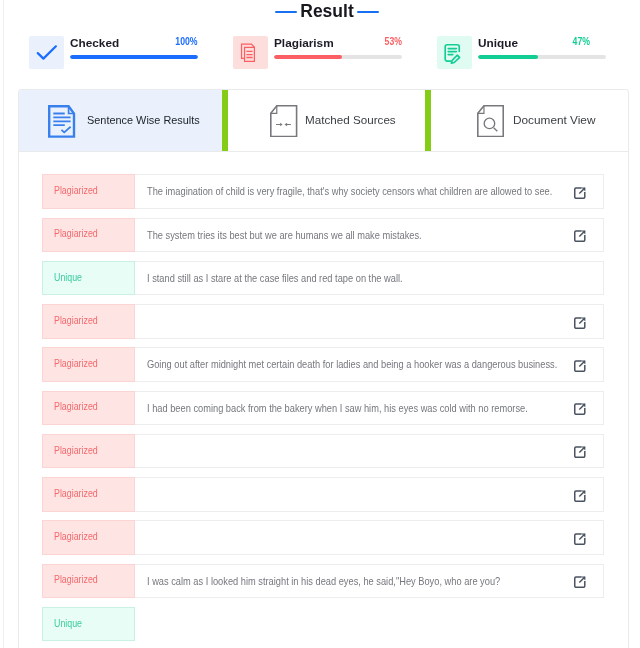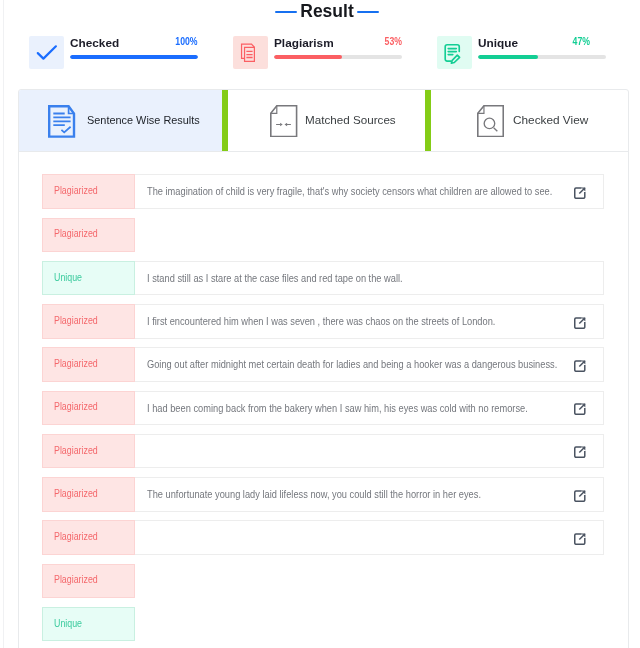--- a/index.html
+++ b/index.html
@@ -141,21 +141,21 @@
       </div>
       <div class="tab" style="left:406px;width:204px">
         <span class="tab-icon" style="left:46.55px;top:15.6px">
             <svg width="27" height="32.2" viewBox="0 0 27 32.2" fill="none" xmlns="http://www.w3.org/2000/svg">
       <path d="M6.95 0.8 H26.25 V31.6 H0.8 V8.3 Z" stroke="#78787c" stroke-width="1.6" stroke-linejoin="miter"></path>
       <path d="M6.95 0.8 V8.4 H0.8" stroke="#78787c" stroke-width="1.2" stroke-linejoin="miter"></path>
       <circle cx="12.45" cy="18.4" r="5.27" stroke="#78787c" stroke-width="1.35"></circle>
       <path d="M16.65 22.7 L20.35 26.2" stroke="#78787c" stroke-width="1.35" stroke-linecap="butt"></path>
     </svg>
           </span>
-        <span class="tab-label" style="left:82.45px"><span style="transform:scaleX(1)">Checked View</span></span>
+        <span class="tab-label" style="left:82.45px"><span style="transform:scaleX(1)">Document View</span></span>
       </div>
     </div>
 
     <div class="rows">
       <div class="row plag">
         <div class="tagcell">
             <span>Plagiarized</span>
           </div>
         <div class="textcell">
           <span class="sentence">
@@ -167,40 +167,49 @@
       <path d="M5.3 6.5 L10.9 1.05" stroke="#4a5361" stroke-width="1.5" stroke-linecap="butt"></path>
       <path d="M7.2 0.45 H11.35 V4.45 L9.9 3.1 V1.85 H8.6 Z" fill="#4a5361"></path>
     </svg>
             </span>
         </div>
       </div>
       <div class="row plag">
         <div class="tagcell">
             <span>Plagiarized</span>
           </div>
+        <div class="textcell">
+          <span class="sentence">
+              <span>The system tries its best but we are humans we all make mistakes.</span>
+            </span>
+          <span class="linkbtn">
+              <svg width="11.8" height="12.2" viewBox="0 0 11.8 12.2" fill="none" xmlns="http://www.w3.org/2000/svg">
+      <path d="M7.6 1.1 H1.95 A1.2 1.2 0 0 0 0.75 2.3 V10.1 A1.2 1.2 0 0 0 1.95 11.3 H9.6 A1.2 1.2 0 0 0 10.8 10.1 V5.1" stroke="#4a5361" stroke-width="1.5" stroke-linecap="butt" stroke-linejoin="round"></path>
+      <path d="M5.3 6.5 L10.9 1.05" stroke="#4a5361" stroke-width="1.5" stroke-linecap="butt"></path>
+      <path d="M7.2 0.45 H11.35 V4.45 L9.9 3.1 V1.85 H8.6 Z" fill="#4a5361"></path>
+    </svg>
+            </span>
+        </div>
       </div>
       <div class="row uniq">
         <div class="tagcell">
             <span>Unique</span>
           </div>
         <div class="textcell">
           <span class="sentence">
               <span>I stand still as I stare at the case files and red tape on the wall.</span>
             </span>
           <span class="linkbtn"></span>
         </div>
       </div>
       <div class="row plag">
         <div class="tagcell">
             <span>Plagiarized</span>
           </div>
         <div class="textcell">
-          <span class="sentence">
-              <span>I first encountered him when I was seven , there was chaos on the streets of London.</span>
-            </span>
           <span class="linkbtn">
               <svg width="11.8" height="12.2" viewBox="0 0 11.8 12.2" fill="none" xmlns="http://www.w3.org/2000/svg">
       <path d="M7.6 1.1 H1.95 A1.2 1.2 0 0 0 0.75 2.3 V10.1 A1.2 1.2 0 0 0 1.95 11.3 H9.6 A1.2 1.2 0 0 0 10.8 10.1 V5.1" stroke="#4a5361" stroke-width="1.5" stroke-linecap="butt" stroke-linejoin="round"></path>
       <path d="M5.3 6.5 L10.9 1.05" stroke="#4a5361" stroke-width="1.5" stroke-linecap="butt"></path>
       <path d="M7.2 0.45 H11.35 V4.45 L9.9 3.1 V1.85 H8.6 Z" fill="#4a5361"></path>
     </svg>
             </span>
         </div>
       </div>
       <div class="row plag">
@@ -249,50 +258,59 @@
       <path d="M7.2 0.45 H11.35 V4.45 L9.9 3.1 V1.85 H8.6 Z" fill="#4a5361"></path>
     </svg>
             </span>
         </div>
       </div>
       <div class="row plag">
         <div class="tagcell">
             <span>Plagiarized</span>
           </div>
         <div class="textcell">
-          <span class="sentence">
-              <span>The unfortunate young lady laid lifeless now, you could still the horror in her eyes.</span>
-            </span>
-          <span class="linkbtn">
-              <svg width="11.8" height="12.2" viewBox="0 0 11.8 12.2" fill="none" xmlns="http://www.w3.org/2000/svg">
-      <path d="M7.6 1.1 H1.95 A1.2 1.2 0 0 0 0.75 2.3 V10.1 A1.2 1.2 0 0 0 1.95 11.3 H9.6 A1.2 1.2 0 0 0 10.8 10.1 V5.1" stroke="#4a5361" stroke-width="1.5" stroke-linecap="butt" stroke-linejoin="round"></path>
-      <path d="M5.3 6.5 L10.9 1.05" stroke="#4a5361" stroke-width="1.5" stroke-linecap="butt"></path>
-      <path d="M7.2 0.45 H11.35 V4.45 L9.9 3.1 V1.85 H8.6 Z" fill="#4a5361"></path>
-    </svg>
-            </span>
-        </div>
-      </div>
-      <div class="row plag">
-        <div class="tagcell">
-            <span>Plagiarized</span>
-          </div>
-        <div class="textcell">
-          <span class="linkbtn">
-              <svg width="11.8" height="12.2" viewBox="0 0 11.8 12.2" fill="none" xmlns="http://www.w3.org/2000/svg">
-      <path d="M7.6 1.1 H1.95 A1.2 1.2 0 0 0 0.75 2.3 V10.1 A1.2 1.2 0 0 0 1.95 11.3 H9.6 A1.2 1.2 0 0 0 10.8 10.1 V5.1" stroke="#4a5361" stroke-width="1.5" stroke-linecap="butt" stroke-linejoin="round"></path>
-      <path d="M5.3 6.5 L10.9 1.05" stroke="#4a5361" stroke-width="1.5" stroke-linecap="butt"></path>
-      <path d="M7.2 0.45 H11.35 V4.45 L9.9 3.1 V1.85 H8.6 Z" fill="#4a5361"></path>
-    </svg>
-            </span>
-        </div>
-      </div>
-      <div class="row plag">
-        <div class="tagcell">
-            <span>Plagiarized</span>
-          </div>
+          <span class="linkbtn">
+              <svg width="11.8" height="12.2" viewBox="0 0 11.8 12.2" fill="none" xmlns="http://www.w3.org/2000/svg">
+      <path d="M7.6 1.1 H1.95 A1.2 1.2 0 0 0 0.75 2.3 V10.1 A1.2 1.2 0 0 0 1.95 11.3 H9.6 A1.2 1.2 0 0 0 10.8 10.1 V5.1" stroke="#4a5361" stroke-width="1.5" stroke-linecap="butt" stroke-linejoin="round"></path>
+      <path d="M5.3 6.5 L10.9 1.05" stroke="#4a5361" stroke-width="1.5" stroke-linecap="butt"></path>
+      <path d="M7.2 0.45 H11.35 V4.45 L9.9 3.1 V1.85 H8.6 Z" fill="#4a5361"></path>
+    </svg>
+            </span>
+        </div>
+      </div>
+      <div class="row plag">
+        <div class="tagcell">
+            <span>Plagiarized</span>
+          </div>
+        <div class="textcell">
+          <span class="linkbtn">
+              <svg width="11.8" height="12.2" viewBox="0 0 11.8 12.2" fill="none" xmlns="http://www.w3.org/2000/svg">
+      <path d="M7.6 1.1 H1.95 A1.2 1.2 0 0 0 0.75 2.3 V10.1 A1.2 1.2 0 0 0 1.95 11.3 H9.6 A1.2 1.2 0 0 0 10.8 10.1 V5.1" stroke="#4a5361" stroke-width="1.5" stroke-linecap="butt" stroke-linejoin="round"></path>
+      <path d="M5.3 6.5 L10.9 1.05" stroke="#4a5361" stroke-width="1.5" stroke-linecap="butt"></path>
+      <path d="M7.2 0.45 H11.35 V4.45 L9.9 3.1 V1.85 H8.6 Z" fill="#4a5361"></path>
+    </svg>
+            </span>
+        </div>
+      </div>
+      <div class="row plag">
+        <div class="tagcell">
+            <span>Plagiarized</span>
+          </div>
+        <div class="textcell">
+          <span class="sentence">
+              <span>I was calm as I looked him straight in his dead eyes, he said,"Hey Boyo, who are you?</span>
+            </span>
+          <span class="linkbtn">
+              <svg width="11.8" height="12.2" viewBox="0 0 11.8 12.2" fill="none" xmlns="http://www.w3.org/2000/svg">
+      <path d="M7.6 1.1 H1.95 A1.2 1.2 0 0 0 0.75 2.3 V10.1 A1.2 1.2 0 0 0 1.95 11.3 H9.6 A1.2 1.2 0 0 0 10.8 10.1 V5.1" stroke="#4a5361" stroke-width="1.5" stroke-linecap="butt" stroke-linejoin="round"></path>
+      <path d="M5.3 6.5 L10.9 1.05" stroke="#4a5361" stroke-width="1.5" stroke-linecap="butt"></path>
+      <path d="M7.2 0.45 H11.35 V4.45 L9.9 3.1 V1.85 H8.6 Z" fill="#4a5361"></path>
+    </svg>
+            </span>
+        </div>
       </div>
       <div class="row uniq">
         <div class="tagcell">
             <span>Unique</span>
           </div>
       </div>
     </div>
 
   </div>
 

